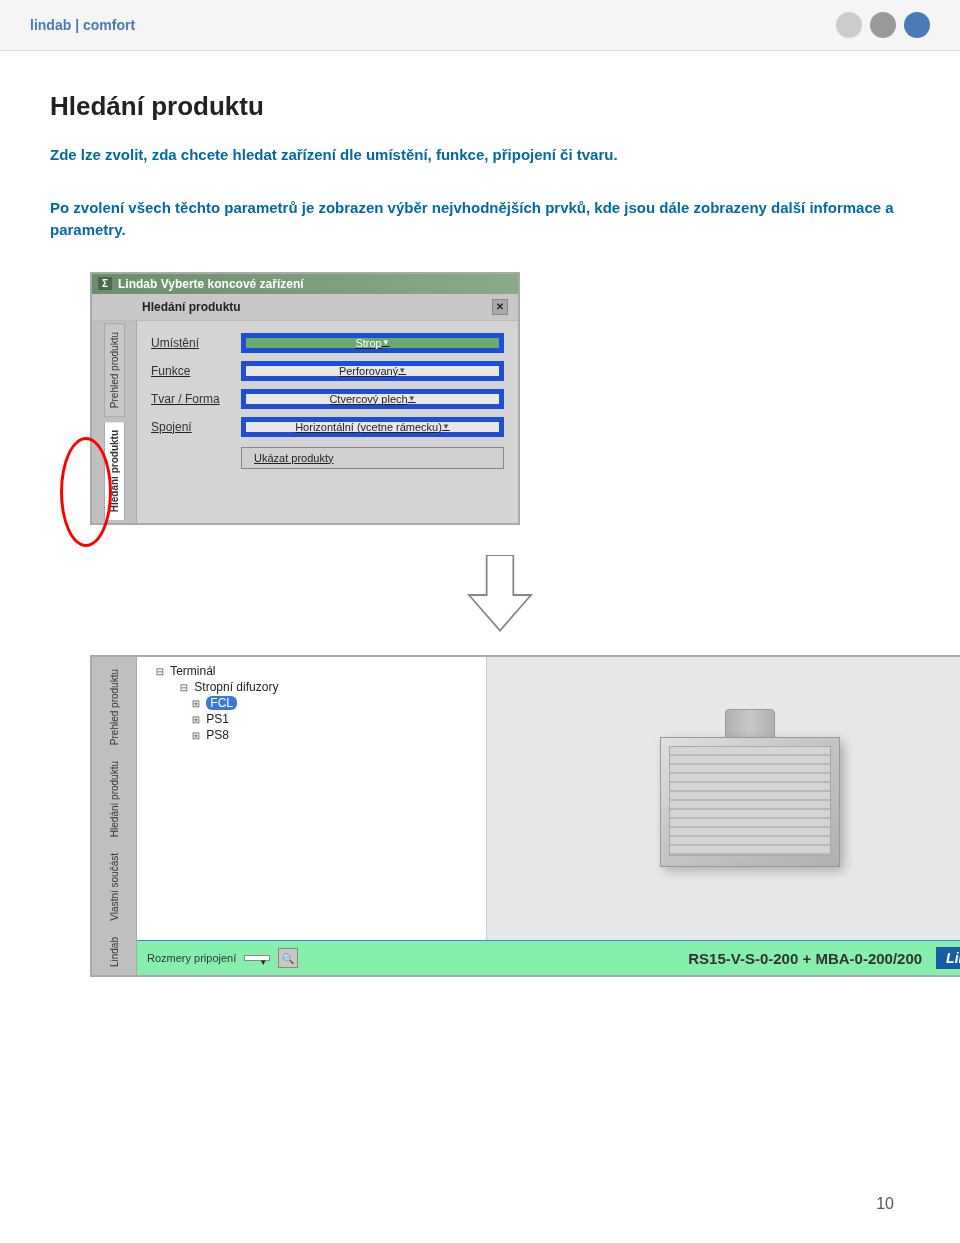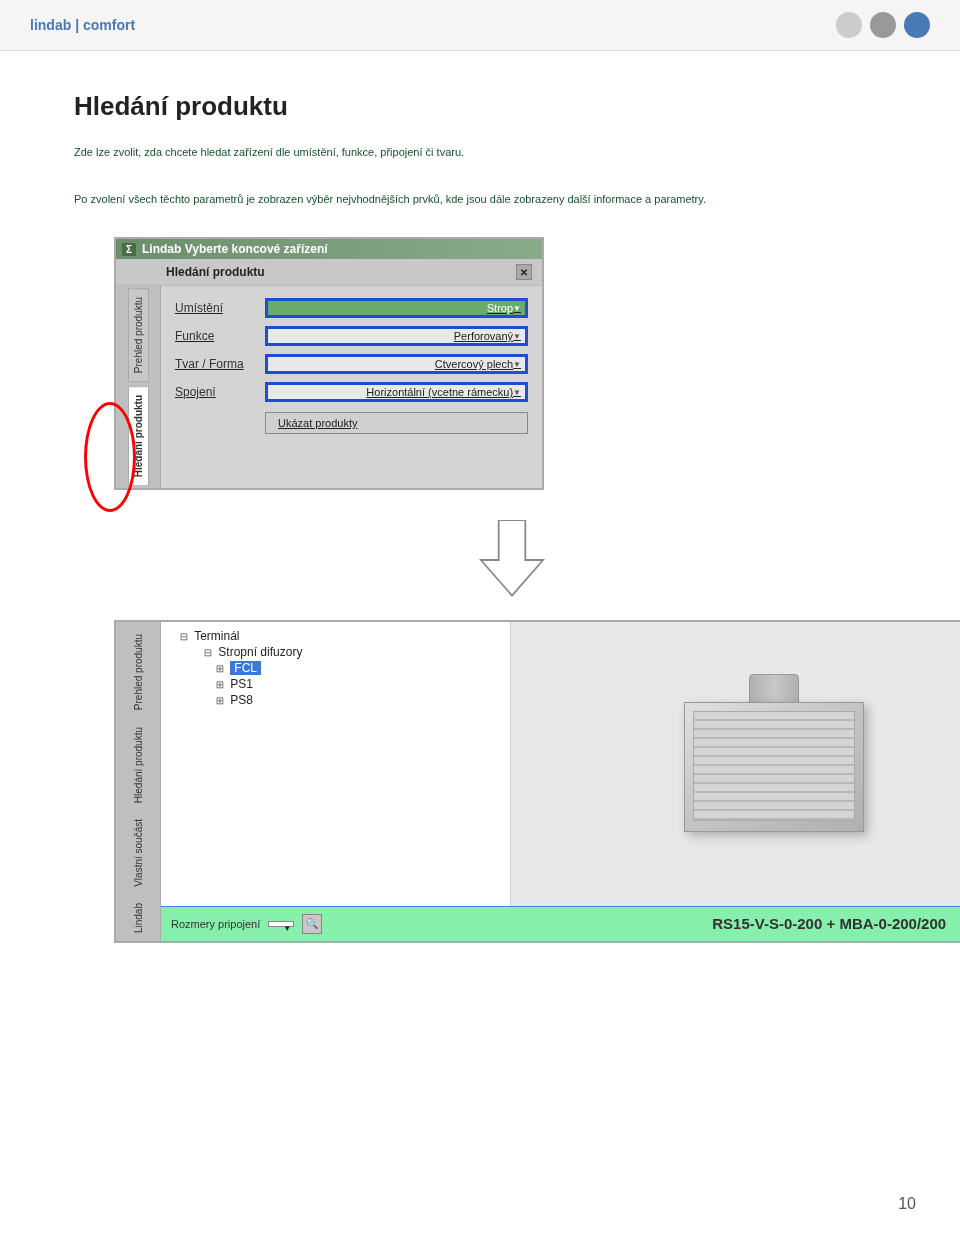--- a/index.html
+++ b/index.html
@@ -38,35 +38,36 @@
       width: 26px;
       height: 26px;
       border-radius: 50%;
     }
     .circle-light { background: #ccc; }
     .circle-mid { background: #999; }
     .circle-dark { background: #4a7ab5; }
 
     
     .main {
-      padding: 40px 50px 60px 74px;
+      padding: 40px 50px 60px 50px;
     }
 
     h1.page-title {
       font-size: 26px;
       font-weight: bold;
       margin-bottom: 22px;
       color: #222;
     }
 
     .description {
-      font-size: 11px;
+      font-size: 15px;
       line-height: 1.5;
       margin-bottom: 30px;
-      color: #14532d;
+      color: #0369a1;
+      font-weight: bold;
     }
 
     
     .screenshot-1 {
       border: 2px solid #aaa;
       background: #e8e8e8;
       width: 430px;
       margin-left: 40px;
       margin-bottom: 10px;
       font-size: 12px;
@@ -169,24 +170,24 @@
       width: 90px;
       font-size: 12px;
       color: #333;
     }
 
     .form-select {
       flex: 1;
       height: 20px;
       font-size: 11px;
       background: #e8e8e8;
-      border: 3px solid #1d4ed8;
-      display: flex;
-      align-items: center;
-      justify-content: flex-end;
+      border: 5px solid #1d4ed8;
+      display: flex;
+      align-items: center;
+      justify-content: center;
       padding: 0 4px;
     }
     .form-select.highlighted {
       background: #6aaa6a;
       color: #fff;
     }
 
     .select-arrow {
       font-size: 8px;
       color: #555;
@@ -272,20 +273,21 @@
       text-align: center;
       font-size: 10px;
       color: #555;
     }
 
     .tree-selected {
       background: #3a7ad4;
       color: #fff;
       display: inline-block;
       padding: 0 4px;
+      border-radius: 6px;
     }
 
     .product-image-panel {
       flex: 1;
       background: #e8e8e8;
       display: flex;
       align-items: center;
       justify-content: center;
       min-height: 200px;
     }
@@ -338,21 +340,21 @@
       font-size: 14px;
       padding: 3px 10px;
       margin-left: 6px;
       font-style: italic;
     }
 
     
     .page-number {
       position: absolute;
       bottom: 30px;
-      right: 44px;
+      right: 66px;
       font-size: 16px;
       color: #555;
     }
 
     
     .screenshot-wrapper {
       position: relative;
       display: inline-block;
     }
 

